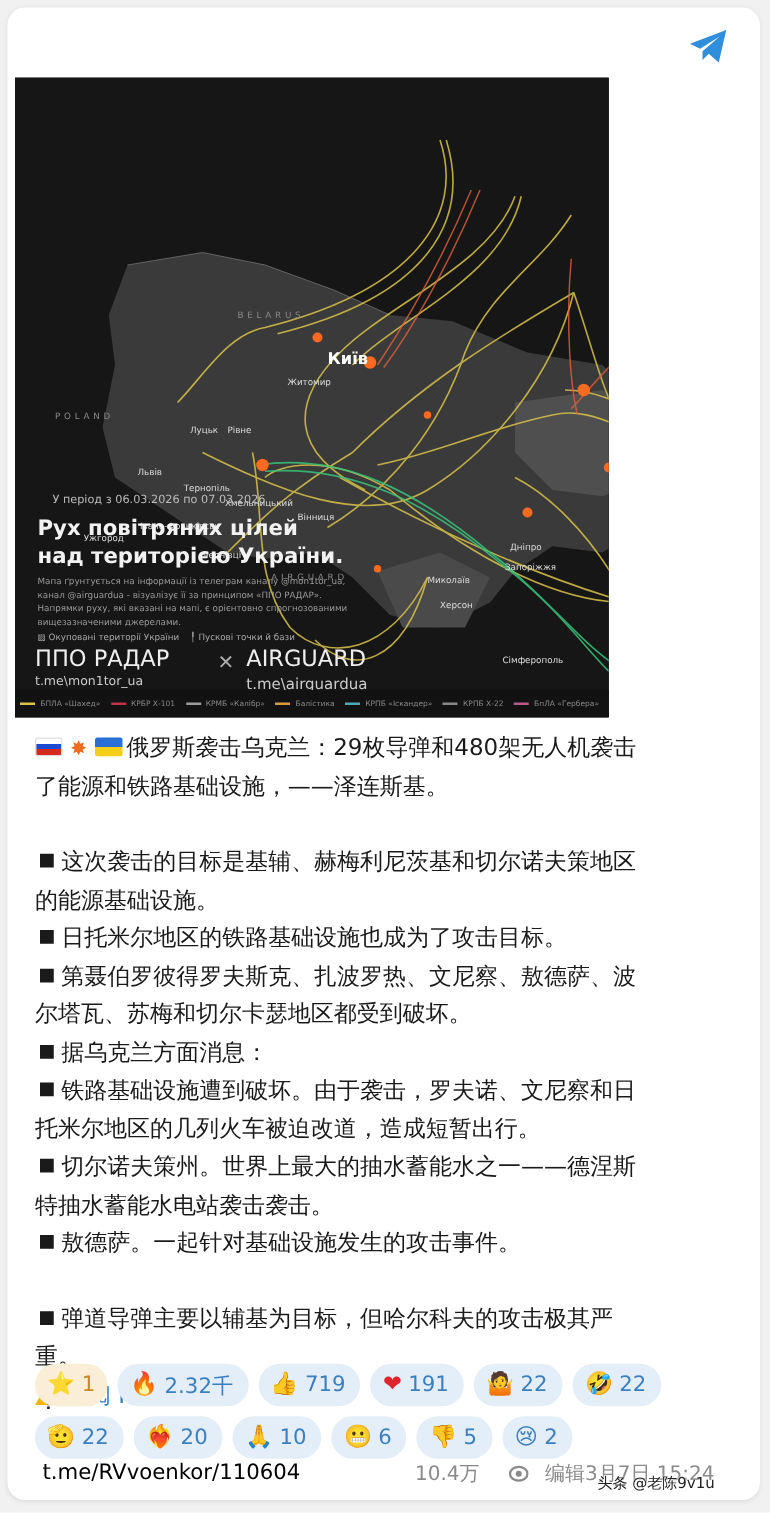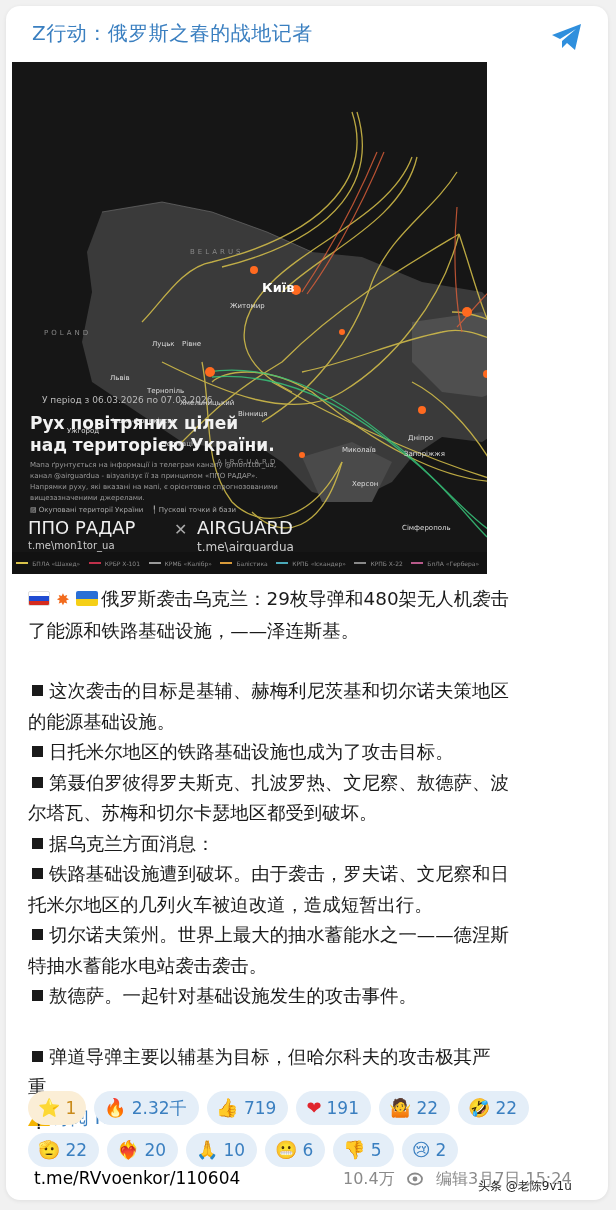--- a/index.html
+++ b/index.html
@@ -41,31 +41,30 @@
   .warn::after { content:"!"; position:absolute; left:-3px; top:3px; font-size:12px; font-weight:bold; color:#222; }
 
   .reactions { position:absolute; left:22px; top:1085px; width:575px; }
   .r-row { display:flex; gap:8px; margin-bottom:8px; }
   .chip { display:flex; align-items:center; height:34px; padding:0 12px 0 10px; border-radius:17px; background:#e4eef8; color:#3a7fc0; font-size:17px; gap:5px; }
   .chip.star { background:#fbeed6; color:#c98a1a; padding:0 10px; }
   .emo { font-size:18px; line-height:1; }
 
   .footer { position:absolute; left:34px; top:1168px; width:560px; height:24px; }
   .post-link { position:absolute; left:0; top:0; font-size:17px; color:#000000; }
-  .views { position:absolute; left:309px; top:1px; font-size:16px; color:#8a8a8a; }
+  .views { position:absolute; left:298px; top:1px; font-size:16px; color:#8a8a8a; }
   .eye-icon { position:absolute; left:373px; top:4px; width:16px; height:14px; }
   .edited { position:absolute; left:402px; top:1px; font-size:16px; color:#8a8a8a; }
   .watermark { position:absolute; left:478px; top:1178px; font-size:12px; color:#222; text-shadow:0 0 2px #fff, 0 0 2px #fff; }
 </style>
 </head>
 <body>
 
 <div class="card">
   <div class="header">
-    <div class="channel-title">Z行动：俄罗斯之春的战地记者</div>
     <svg class="tg-icon" viewBox="0 0 34 30">
       <path d="M2 13 L31 2 L25 28 L17 21 L12 26 L12 19 L26 7 L10 17 Z" fill="#2f8fdd"></path>
     </svg>
   </div>
 
   <div class="map">
     <svg class="base" width="591" height="512" viewBox="0 0 591 512">
       <rect width="591" height="512" fill="#161616"></rect>
 
       <path d="M90 150 L150 140 L200 150 L255 170 L300 190 L350 195 L410 220 L470 230 L510 270 L520 320 L500 360 L470 380 L430 375 L400 395 L380 420 L340 440 L300 430 L270 400 L240 380 L200 385 L170 380 L140 360 L110 340 L80 320 L70 280 L80 230 L75 190 Z" fill="#3a3a3a"></path>
@@ -131,21 +130,21 @@
     <div class="map-text map-label" style="left:100px;top:355px;">Івано-Франківськ</div>
     <div class="map-text map-label" style="left:55px;top:365px;">Ужгород</div>
     <div class="map-text map-label" style="left:150px;top:378px;">Чернівці</div>
     <div class="map-text map-label" style="left:226px;top:348px;">Вінниця</div>
     <div class="map-text map-label" style="left:396px;top:372px;">Дніпро</div>
     <div class="map-text map-label" style="left:392px;top:388px;">Запоріжжя</div>
     <div class="map-text map-label" style="left:478px;top:372px;">Донецьк</div>
     <div class="map-text map-label" style="left:512px;top:340px;">Луганськ</div>
     <div class="map-text map-label" style="left:390px;top:462px;">Сімферополь</div>
     <div class="map-text map-label" style="left:340px;top:418px;">Херсон</div>
-    <div class="map-text map-label" style="left:330px;top:384px;">Миколаїв</div>
+    <div class="map-text map-label" style="left:330px;top:398px;">Миколаїв</div>
 
     <div class="map-text map-period">У період з 06.03.2026 по 07.03.2026</div>
     <div class="map-text map-headline">
       <div>Рух повітряних цілей</div>
       <div>над територією України.</div>
     </div>
     <div class="map-text map-desc">Мапа ґрунтується на інформації із телеграм каналу @mon1tor_ua, канал @airguardua - візуалізує її за принципом «ППО РАДАР». Напрямки руху, які вказані на мапі, є орієнтовно спрогнозованими вищезазначеними джерелами.</div>
     <div class="map-text map-keys">
       <span>▨</span>
       <span>Окуповані території України</span>

